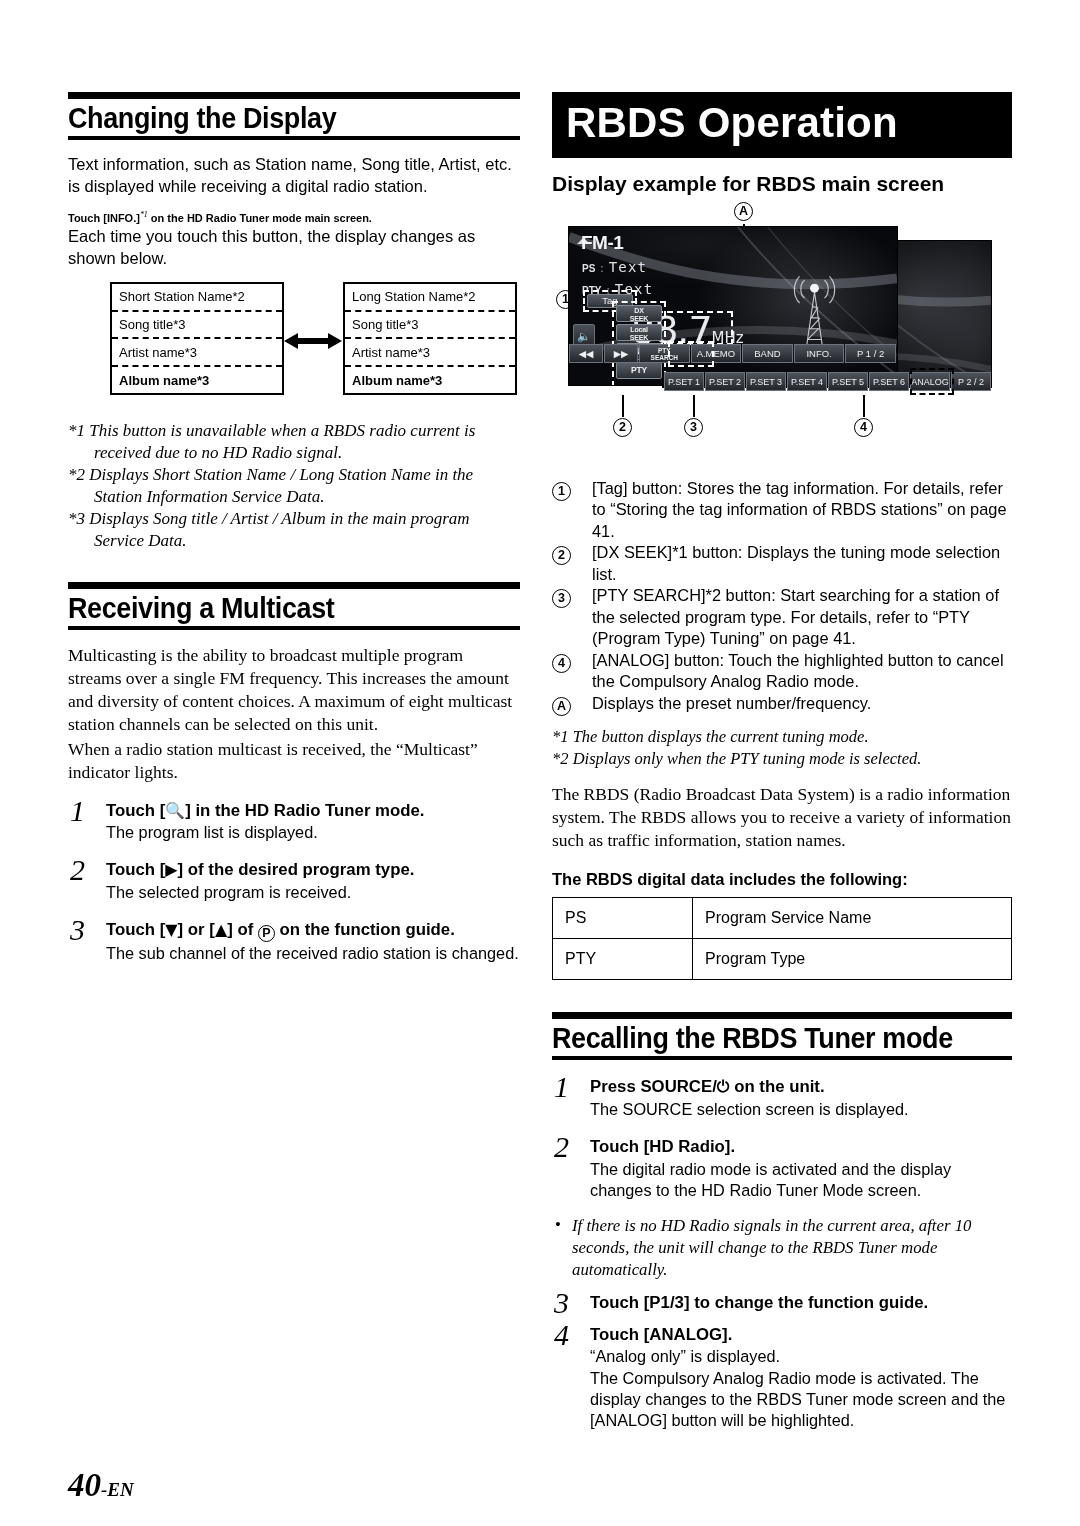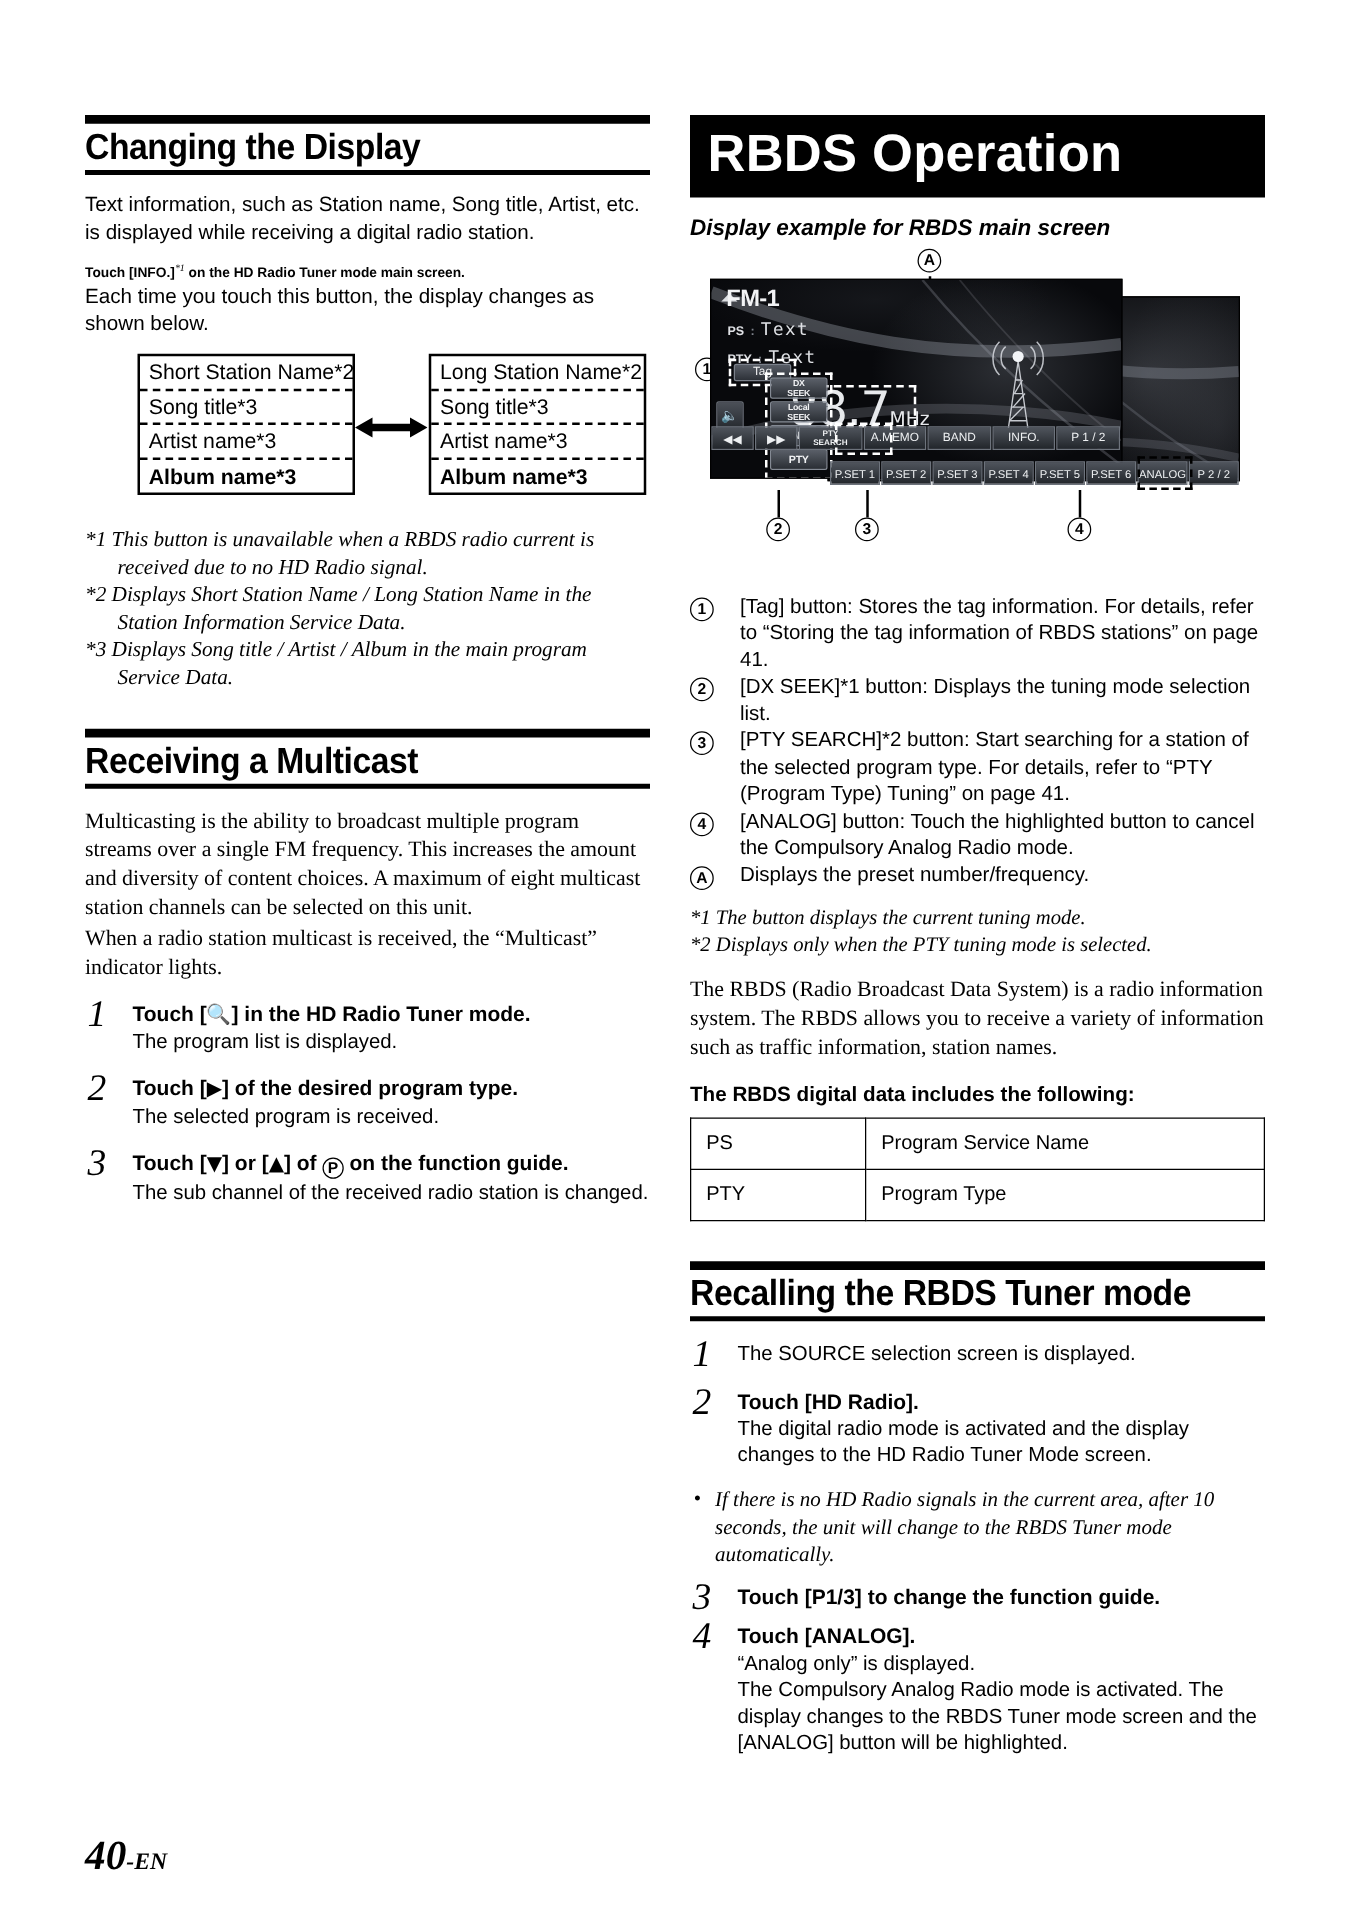--- a/index.html
+++ b/index.html
@@ -92,21 +92,21 @@
     background: #fff;
   }
   .dbox.left { left: 42px; }
   .dbox.right { left: 275px; }
   .dbox .row {
     height: 27.6px;
     display: flex;
     align-items: center;
     padding-left: 7px;
     font-family: "Liberation Sans", sans-serif;
-    font-size: 17px;
+    font-size: 13px;
     border-bottom: 2.5px dashed #000;
     white-space: nowrap;
   }
   .dbox .row:last-child { border-bottom: none; font-weight: bold; }
   .arrow2 {
     position: absolute;
     left: 216px;
     top: 50px;
     width: 58px;
     height: 18px;
@@ -175,22 +175,21 @@
     content: "\2022";
     position: absolute; left: 3px; top: -1px;
     font-style: normal;
   }
 
   
   .devwrap { position: relative; height: 262px; margin-top: 2px; }
   .cap {
     font-family: "Liberation Sans", sans-serif;
     font-weight: bold;
-    font-style: italic;
-    font-size: 18px;
+    font-size: 21px;
     margin: 14px 0 6px 0;
   }
   .mark-a {
     position: absolute; left: 182px; top: 0px;
     font-family: "Liberation Sans", sans-serif;
     font-size: 13px; font-weight: bold;
   }
   .circ {
     display: inline-block;
     border: 1.5px solid #000;
@@ -648,20 +647,23 @@
       </table>
 
     <div class="sec-head" style="margin-top:32px;">
       <div class="rule-top"></div>
       <h2>Recalling the RBDS Tuner mode</h2>
       <div class="rule-bot"></div>
     </div>
 
     <div class="step">
       <div class="num">1</div>
+      <div class="title">
+        <span>Press </span><span>SOURCE</span><span>/</span><span class="glyph">⏻</span><span> on the unit.</span>
+      </div>
       <div class="desc">The SOURCE selection screen is displayed.</div>
     </div>
 
     <div class="step">
       <div class="num">2</div>
       <div class="title">
         <span>Touch </span><span>[HD Radio]</span><span>.</span>
       </div>
       <div class="desc">The digital radio mode is activated and the display changes to the HD Radio Tuner Mode screen.</div>
     </div>

